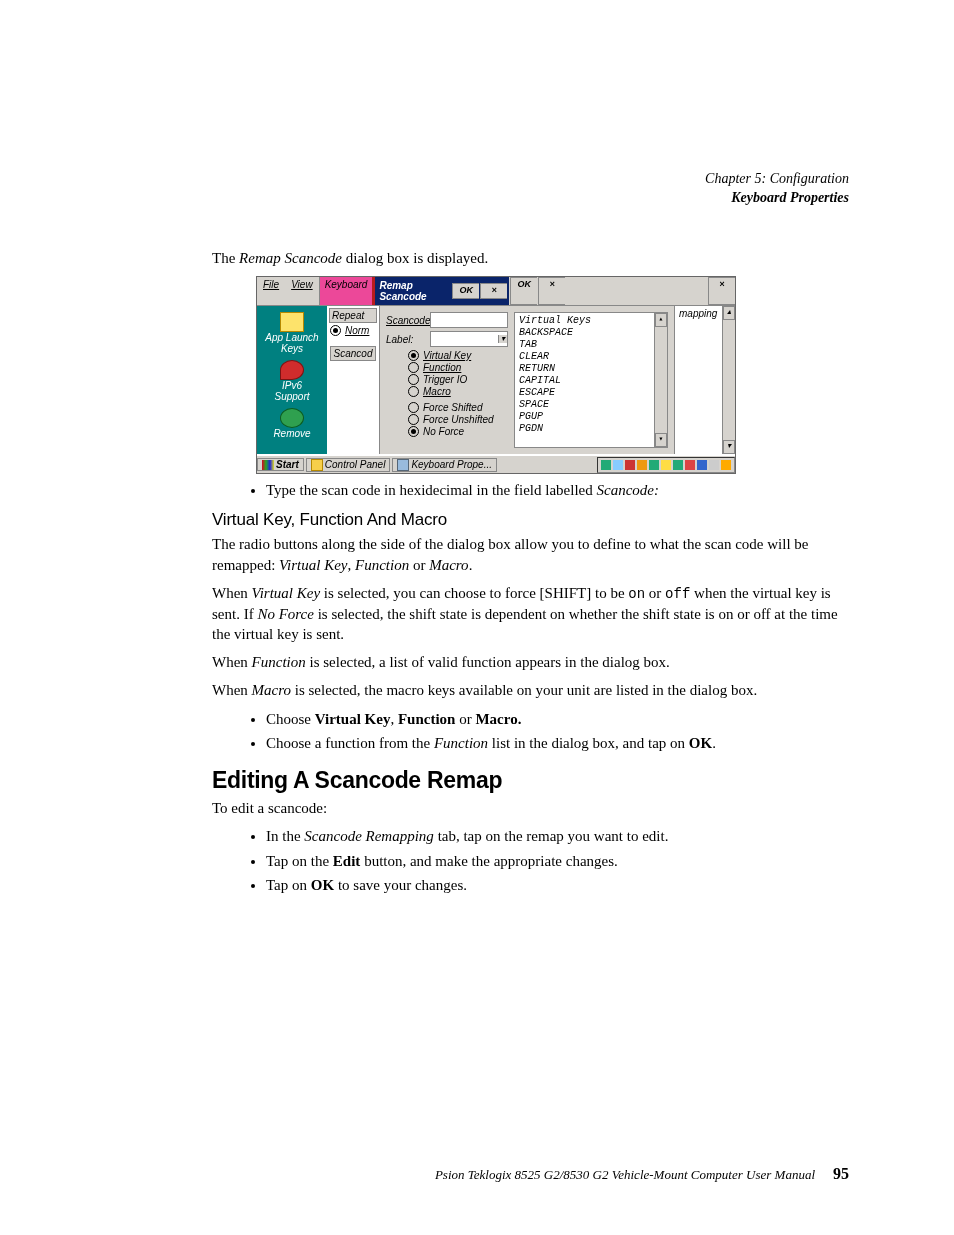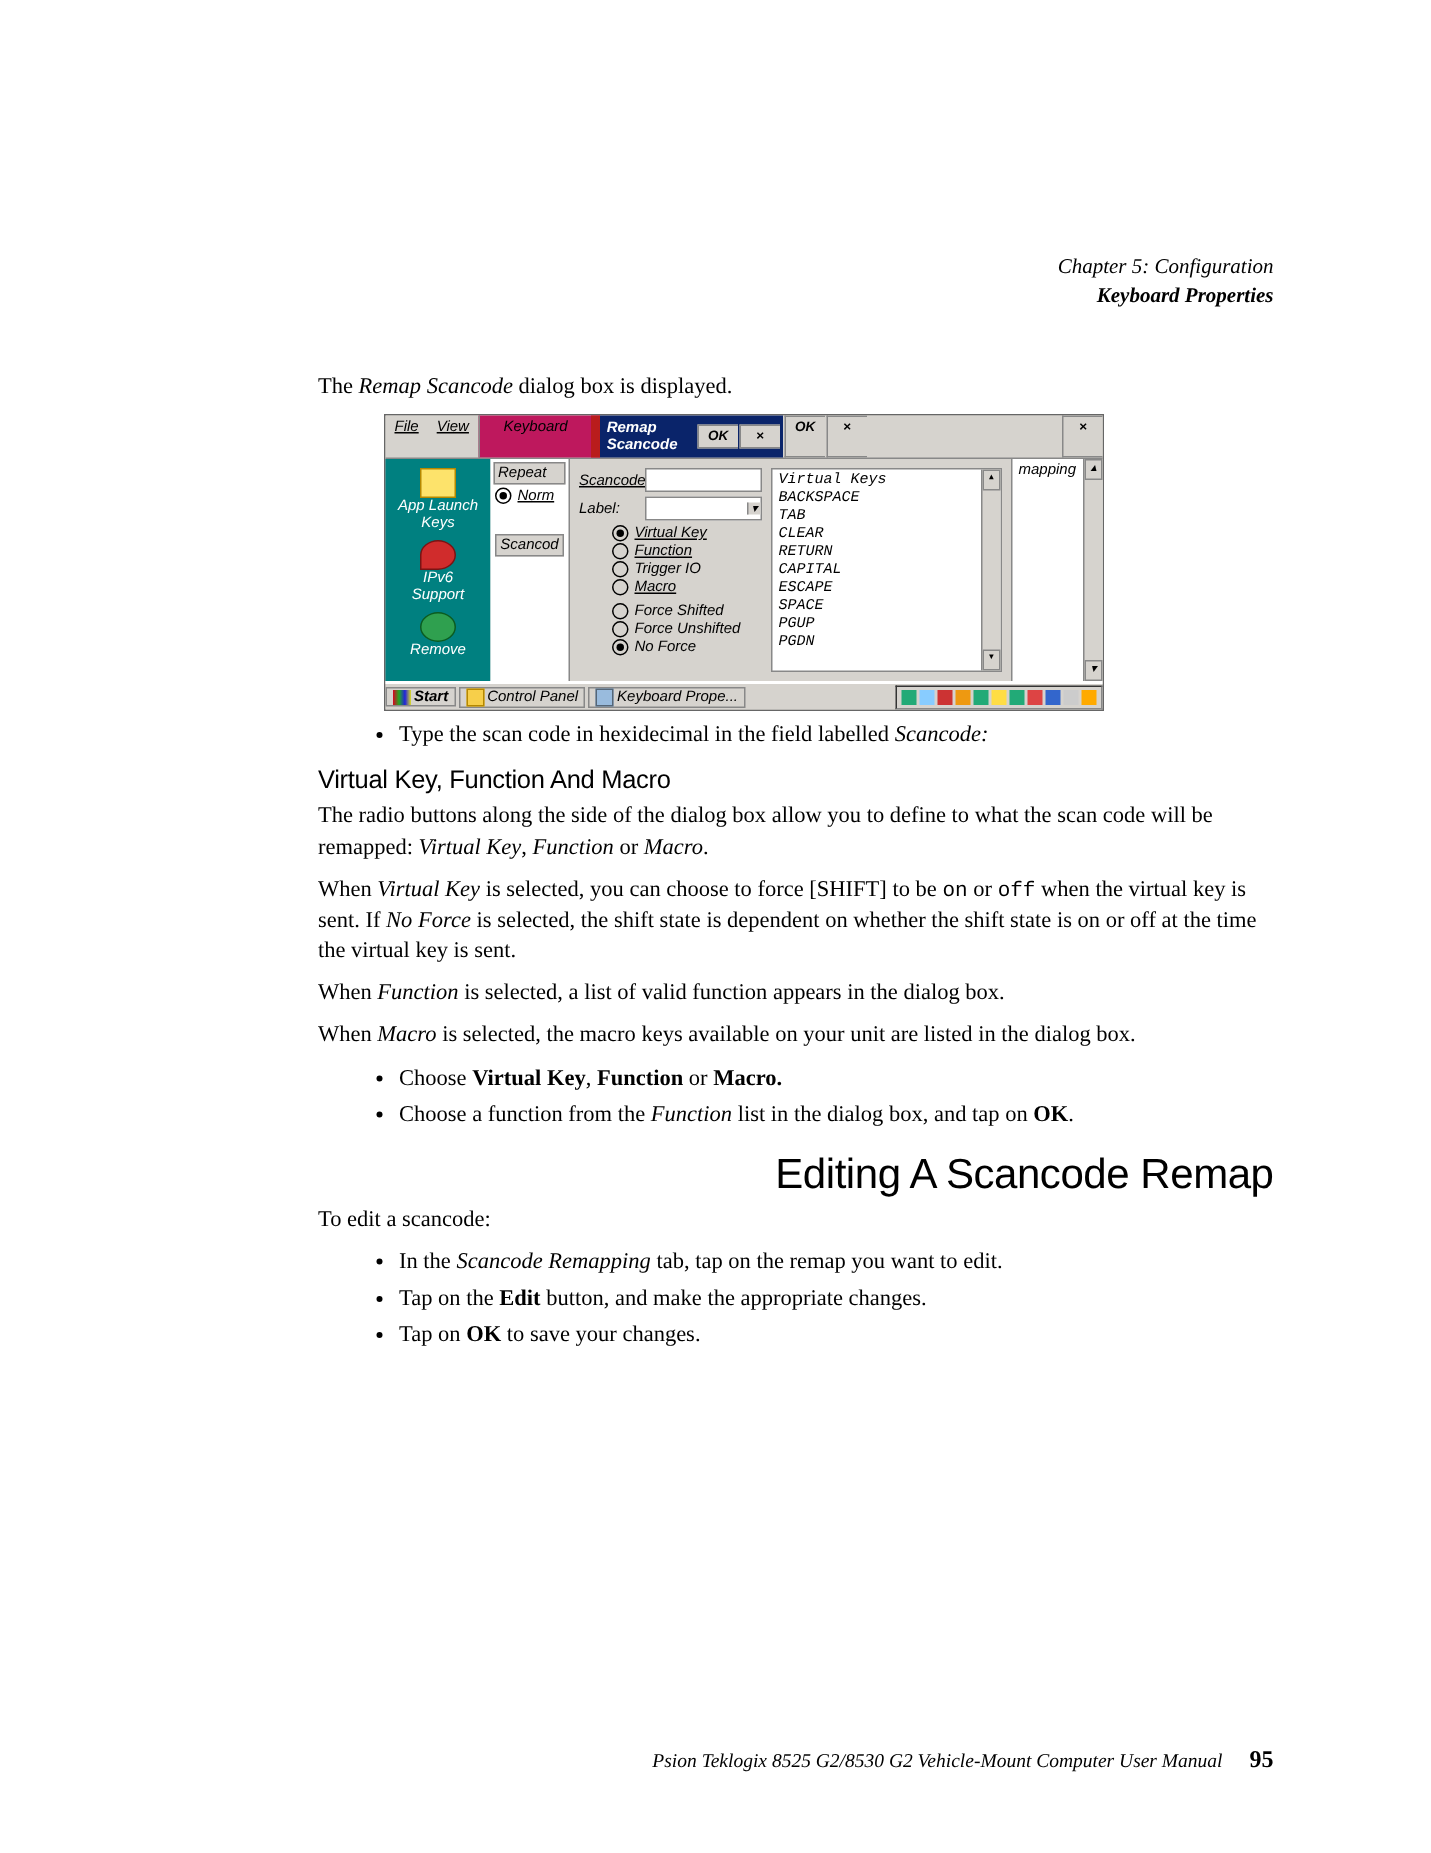--- a/index.html
+++ b/index.html
@@ -54,24 +54,24 @@
   .menubar {
     display: flex;
     background: #d6d3ce;
     border-bottom: 1px solid #888;
   }
   .menubar span {
     padding: 2px 6px;
     border-right: 0px solid transparent;
   }
   .menubar .tabhdr {
-    background: #be185d;
+    background: #ec4899;
     border-left: 1px solid #888;
-    border-right: 6px solid #b91c1c;
-    padding: 2px 16px;
+    border-right: 3px solid #b91c1c;
+    padding: 2px 5px;
   }
   .titlebar {
     display: flex;
     align-items: center;
     flex: 1;
     background: #0a246a;
     color: #fff;
     padding: 1px 2px;
   }
   .titlebar .ttl { font-weight: bold; flex: 1; padding-left: 2px; }
@@ -114,21 +114,21 @@
     font-size: 10px;
   }
   .midcol .tab {
     border: 1px solid #888;
     margin: 2px 2px 0 2px;
     padding: 1px 2px;
     background: #d6d3ce;
   }
   .midcol .row { display:flex; align-items:center; padding: 2px 3px; }
   .midcol .btn {
-    margin: 18px 3px 0 3px;
+    margin: 8px 3px 0 3px;
     border: 1px solid #888;
     background: #d6d3ce;
     padding: 1px 2px;
     text-align: center;
   }
   .dialog {
     flex: 1;
     background: #d6d3ce;
     padding: 6px;
     display: flex;
@@ -206,26 +206,25 @@
   h3.cond {
     font-family: Arial, Helvetica, sans-serif;
     font-weight: 500;
     font-stretch: condensed;
     letter-spacing: -0.2px;
     font-size: 17px;
     margin: 10px 0 4px 72px;
   }
   h2.cond {
     font-family: Arial, Helvetica, sans-serif;
-    font-weight: 400;
+    font-weight: 700;
     font-stretch: condensed;
     letter-spacing: -0.3px;
-    font-size: 28px;
+    font-size: 23px;
     margin: 14px 0 4px 72px;
-    text-align: right;
   }
   .footer {
     position: absolute;
     bottom: 52px;
     left: 140px; right: 105px;
     display:flex; justify-content:flex-end; align-items:baseline;
     font-style: italic;
     font-size: 13px;
   }
   .footer .pagenum { font-style: normal; font-weight: bold; font-size: 16px; margin-left: 18px; }

